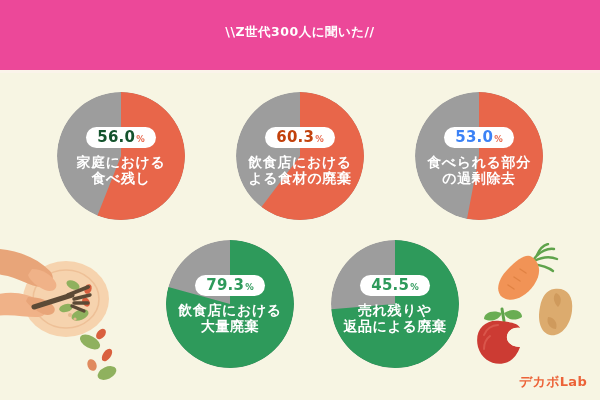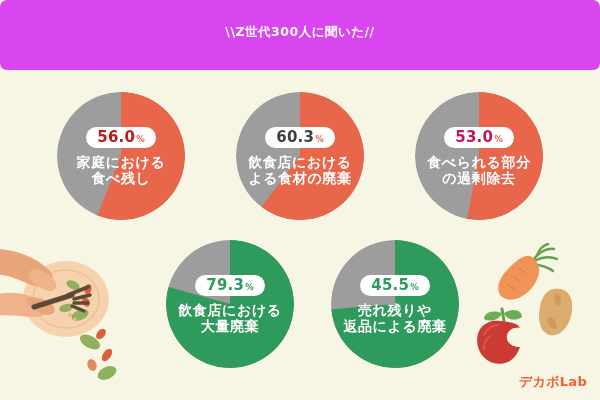--- a/index.html
+++ b/index.html
@@ -144,69 +144,69 @@
     letter-spacing: 0.3px;
     line-height: 1;
     white-space: nowrap;
   }
 </style>
 </head>
 <body style="background: rgb(247, 245, 227);">
 
 <div class="page" style="background: rgb(247, 245, 227);">
 
-  <div class="header" style="background: #d946ef; border-radius: 7px;">
+  <div class="header" style="background: #ec4899;">
     <div class="header-sub">\\Z世代300人に聞いた//</div>
   </div>
   <div class="header-underline"></div>
 
   <div class="pie-card" style="left:57px; top:92px;">
     <div class="pie-disc">
       <svg width="128" height="128" viewBox="0 0 128 128">
         <circle cx="64" cy="64" r="64" fill="#9d9d9d"></circle>
         <path fill="#e8664a" d="M 64 64 L 64 0 A 64 64 0 1 1 40.440028628180585 123.50569509684809 Z"></path>
       </svg>
     </div>
     <div class="pie-overlay">
       <div class="pct-badge">
-        <span class="pct-num" style="color: #b91c1c;">56.0</span>
+        <span class="pct-num" style="color: #14532d;">56.0</span>
         <span class="pct-sym" style="color: rgb(232, 102, 74);">%</span>
       </div>
       <div class="pie-label">家庭における
 食べ残し</div>
     </div>
   </div>
 
   <div class="pie-card" style="left:236px; top:92px;">
     <div class="pie-disc">
       <svg width="128" height="128" viewBox="0 0 128 128">
         <circle cx="64" cy="64" r="64" fill="#9d9d9d"></circle>
         <path fill="#e8664a" d="M 64 64 L 64 0 A 64 64 0 1 1 25.41250933190244 115.05884413046856 Z"></path>
       </svg>
     </div>
     <div class="pie-overlay">
       <div class="pct-badge">
-        <span class="pct-num" style="color: #404040;">60.3</span>
+        <span class="pct-num" style="color: #c2410c;">60.3</span>
         <span class="pct-sym" style="color: rgb(232, 102, 74);">%</span>
       </div>
       <div class="pie-label">飲食店における
 よる食材の廃棄</div>
     </div>
   </div>
 
   <div class="pie-card" style="left:415px; top:92px;">
     <div class="pie-disc">
       <svg width="128" height="128" viewBox="0 0 128 128">
         <circle cx="64" cy="64" r="64" fill="#9d9d9d"></circle>
         <path fill="#e8664a" d="M 64 64 L 64 0 A 64 64 0 1 1 52.00759586651361 126.86638404663607 Z"></path>
       </svg>
     </div>
     <div class="pie-overlay">
       <div class="pct-badge">
-        <span class="pct-num" style="color: #be185d;">53.0</span>
+        <span class="pct-num" style="color: #3b82f6;">53.0</span>
         <span class="pct-sym" style="color: rgb(232, 102, 74);">%</span>
       </div>
       <div class="pie-label">食べられる部分
 の過剰除去</div>
     </div>
   </div>
 
   <div class="pie-card" style="left:166px; top:240px;">
     <div class="pie-disc">
       <svg width="128" height="128" viewBox="0 0 128 128">

